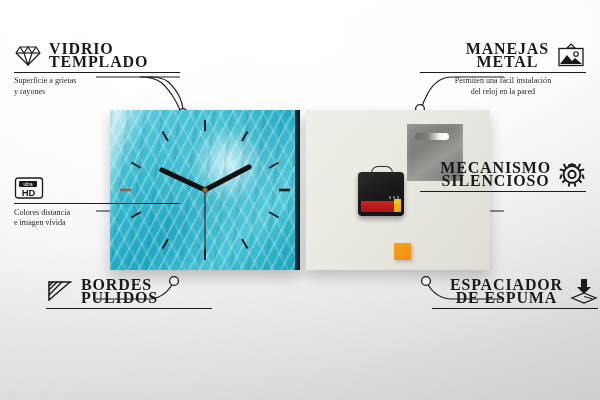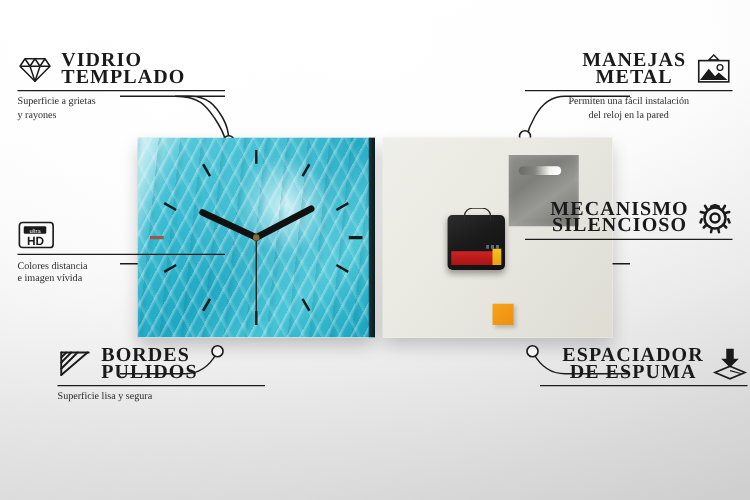--- a/index.html
+++ b/index.html
@@ -239,21 +239,20 @@
           <path d="M3 21 L24 3"></path>
           <path d="M3 16 L16 3"></path>
           <path d="M3 11 L11 3"></path>
           <path d="M3 7 L7 3"></path>
         </g>
       </svg>
       <div class="titles">BORDES
 PULIDOS</div>
     </div>
     <div class="rule"></div>
-    <div class="sub">Superficie lisa y segura</div>
   </div>
 
   <div class="feature right f-hooks">
     <div class="feat-head">
       <div class="titles">MANEJAS
 METAL</div>
       <svg class="icon" width="30" height="25" viewBox="0 0 30 25">
         <path d="M15 1 L19 5 L11 5 Z" stroke="#1a1a1a" stroke-width="1.1" fill="none"></path>
         <rect x="3" y="5.5" width="24" height="17" stroke="#1a1a1a" stroke-width="1.3" fill="none"></rect>
         <circle cx="20" cy="11" r="2.3" stroke="#1a1a1a" stroke-width="1.1" fill="none"></circle>

